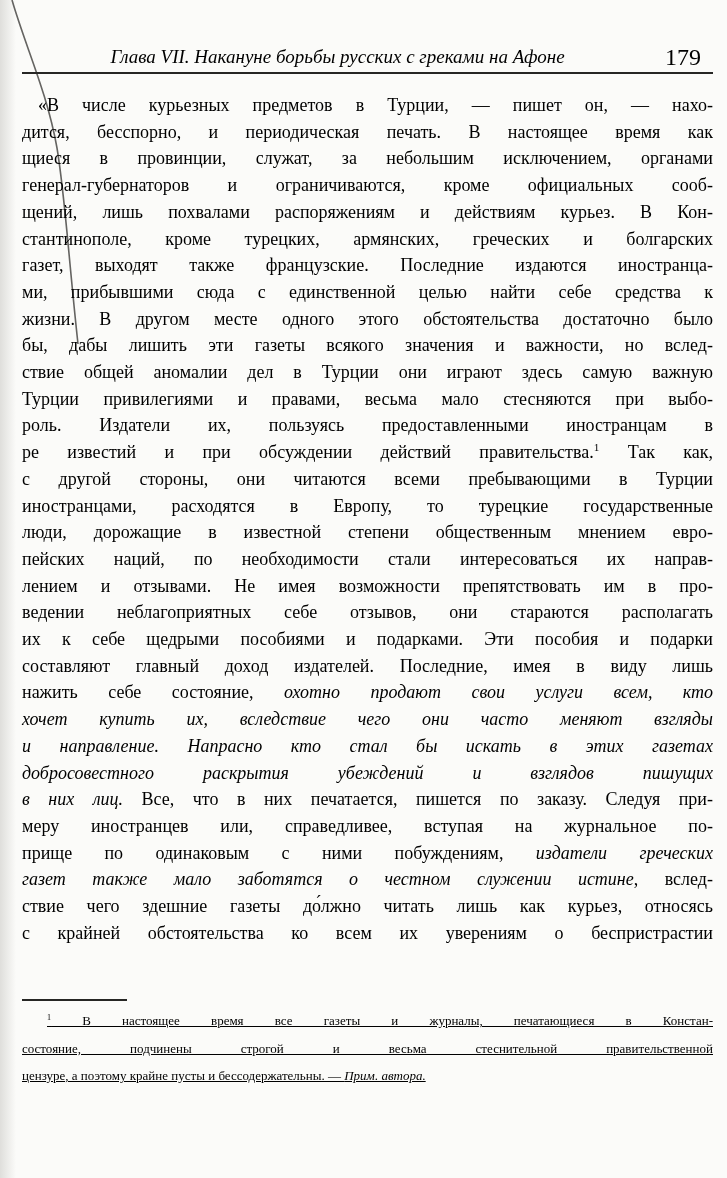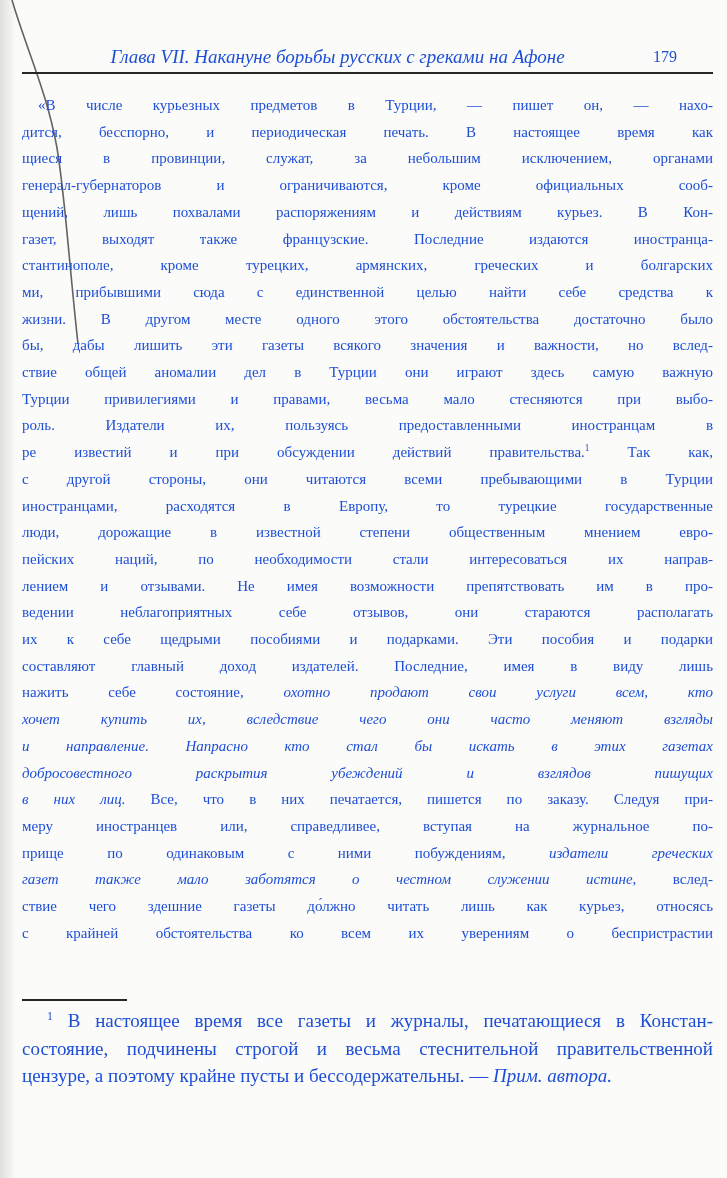--- a/index.html
+++ b/index.html
@@ -5,21 +5,21 @@
   html,body{margin:0;padding:0;}
   body{
     background:#e9e9e7;
     font-family:"Liberation Serif","DejaVu Serif",serif;
   }
   .page{
     position:relative;
     width:727px;height:1178px;
     margin:0 auto;
     background:#fbfbf9;
-    color:#1d4ed8;
+    color:#000000;
     overflow:hidden;
   }
   
   .edge-shade{
     position:absolute;left:0;top:0;bottom:0;width:16px;
     background:linear-gradient(90deg,rgba(110,108,100,.20),rgba(110,108,100,0));
     pointer-events:none;
   }
   .crease{
     position:absolute;left:0;top:0;
@@ -33,42 +33,43 @@
   .running-title{
     display:block;
     text-align:center;
     padding-right:60px;   
     font-style:italic;
     font-size:19px;
     line-height:22px;
     white-space:nowrap;
   }
   .page-number{
-    position:absolute;right:36px;top:0;
-    font-size:16px;line-height:22px;
+    position:absolute;right:12px;top:0;
+    font-size:24px;line-height:22px;
     font-style:normal;
   }
   .head-rule{
     position:absolute;left:22px;right:14px;top:72px;
     height:2px;background:#262624;
   }
   
   .body-text{
     position:absolute;left:22px;right:14px;top:92px;
-    font-size:15px;
+    font-size:18px;
     line-height:26.7px;
   }
   .footnote-rule{
     position:absolute;left:22px;top:999px;
     width:105px;height:2px;background:#262624;
   }
   .footnote-text{
     position:absolute;left:22px;right:14px;top:1007px;
-    font-size:19px;
+    font-size:13px;
     line-height:27.5px;
+    text-decoration:underline;
   }
   .line{
     text-align:justify;
     text-align-last:justify;
     white-space:nowrap;
   }
   .line.end{ text-align-last:left; }
   .line.ind{ text-indent:16px; }
   .footnote-text .line.ind{ text-indent:25px; }
   .it{ font-style:italic; }
@@ -95,22 +96,22 @@
   </div>
 
   <div class="head-rule"></div>
 
   <div class="body-text" id="body-lines">
       <div class="line ind"><span>«В числе курьезных предметов в Турции, — пишет он, — нахо-</span></div>
       <div class="line"><span>дится, бесспорно, и периодическая печать. В настоящее время как</span></div>
       <div class="line"><span>щиеся в провинции, служат, за небольшим исключением, органами</span></div>
       <div class="line"><span>генерал-губернаторов и ограничиваются, кроме официальных сооб-</span></div>
       <div class="line"><span>щений, лишь похвалами распоряжениям и действиям курьез. В Кон-</span></div>
+      <div class="line"><span>стантинополе, кроме турецких, армянских, греческих и болгарских</span></div>
       <div class="line"><span>газет, выходят также французские. Последние издаются иностранца-</span></div>
-      <div class="line"><span>стантинополе, кроме турецких, армянских, греческих и болгарских</span></div>
       <div class="line"><span>ми, прибывшими сюда с единственной целью найти себе средства к</span></div>
       <div class="line"><span>жизни. В другом месте одного этого обстоятельства достаточно было</span></div>
       <div class="line"><span>бы, дабы лишить эти газеты всякого значения и важности, но вслед-</span></div>
       <div class="line"><span>ствие общей аномалии дел в Турции они играют здесь самую важную</span></div>
       <div class="line"><span>Турции привилегиями и правами, весьма мало стесняются при выбо-</span></div>
       <div class="line"><span>роль. Издатели их, пользуясь предоставленными иностранцам в</span></div>
       <div class="line"><span>ре известий и при обсуждении действий правительства.</span><span class="sup">1</span><span> Так как,</span></div>
       <div class="line"><span>с другой стороны, они читаются всеми пребывающими в Турции</span></div>
       <div class="line"><span>иностранцами, расходятся в Европу, то турецкие государственные</span></div>
       <div class="line"><span>люди, дорожащие в известной степени общественным мнением евро-</span></div>

